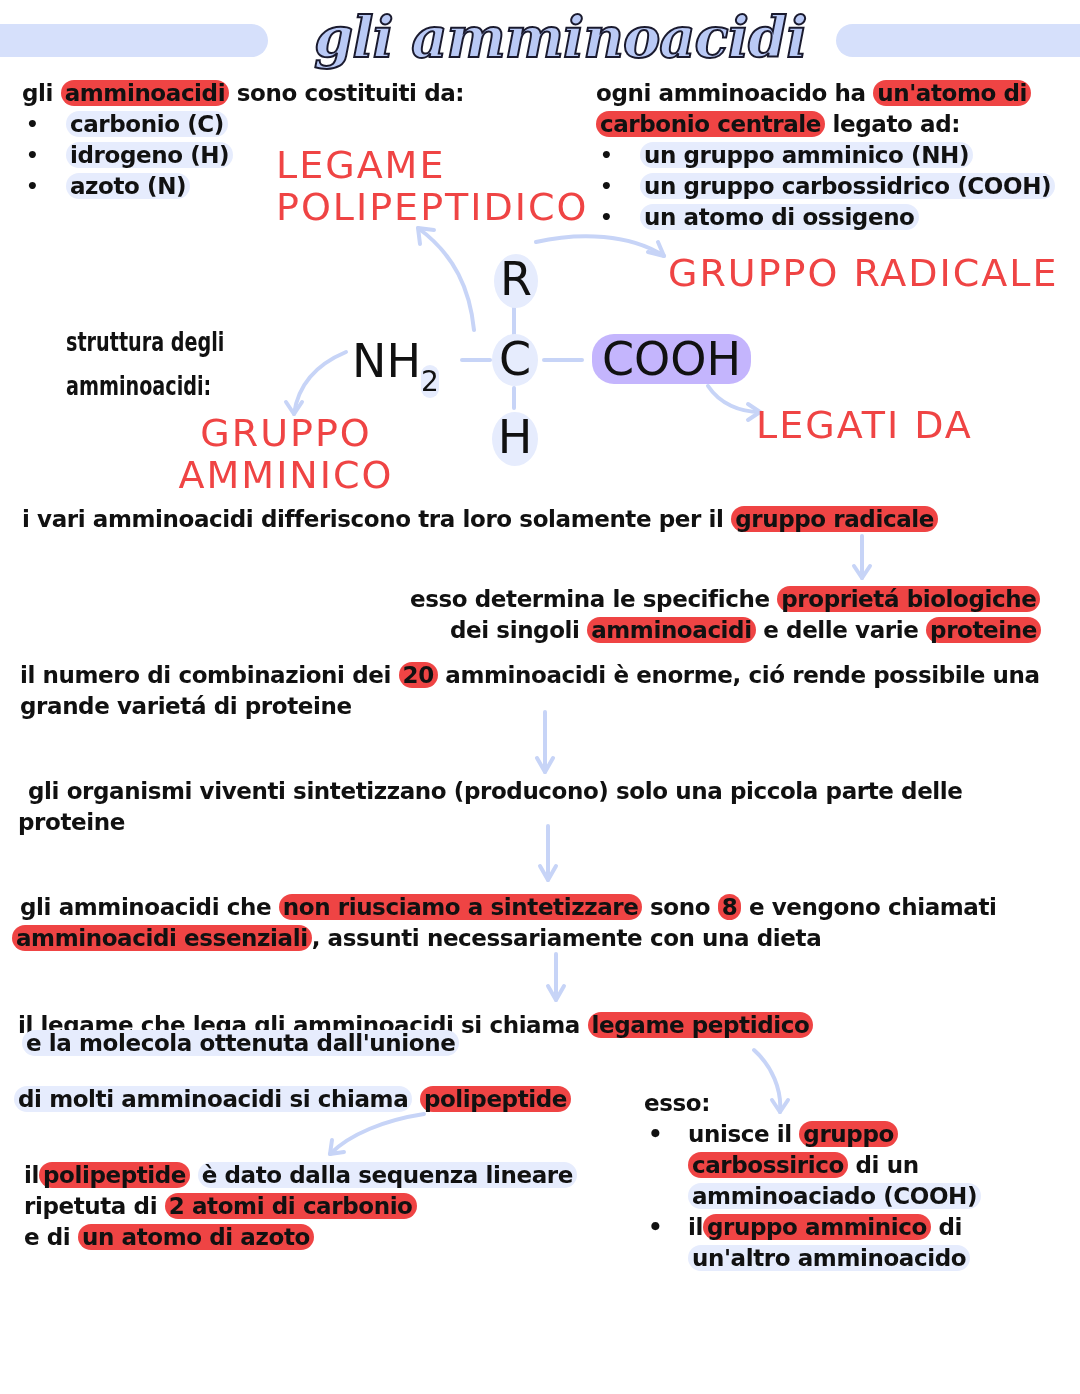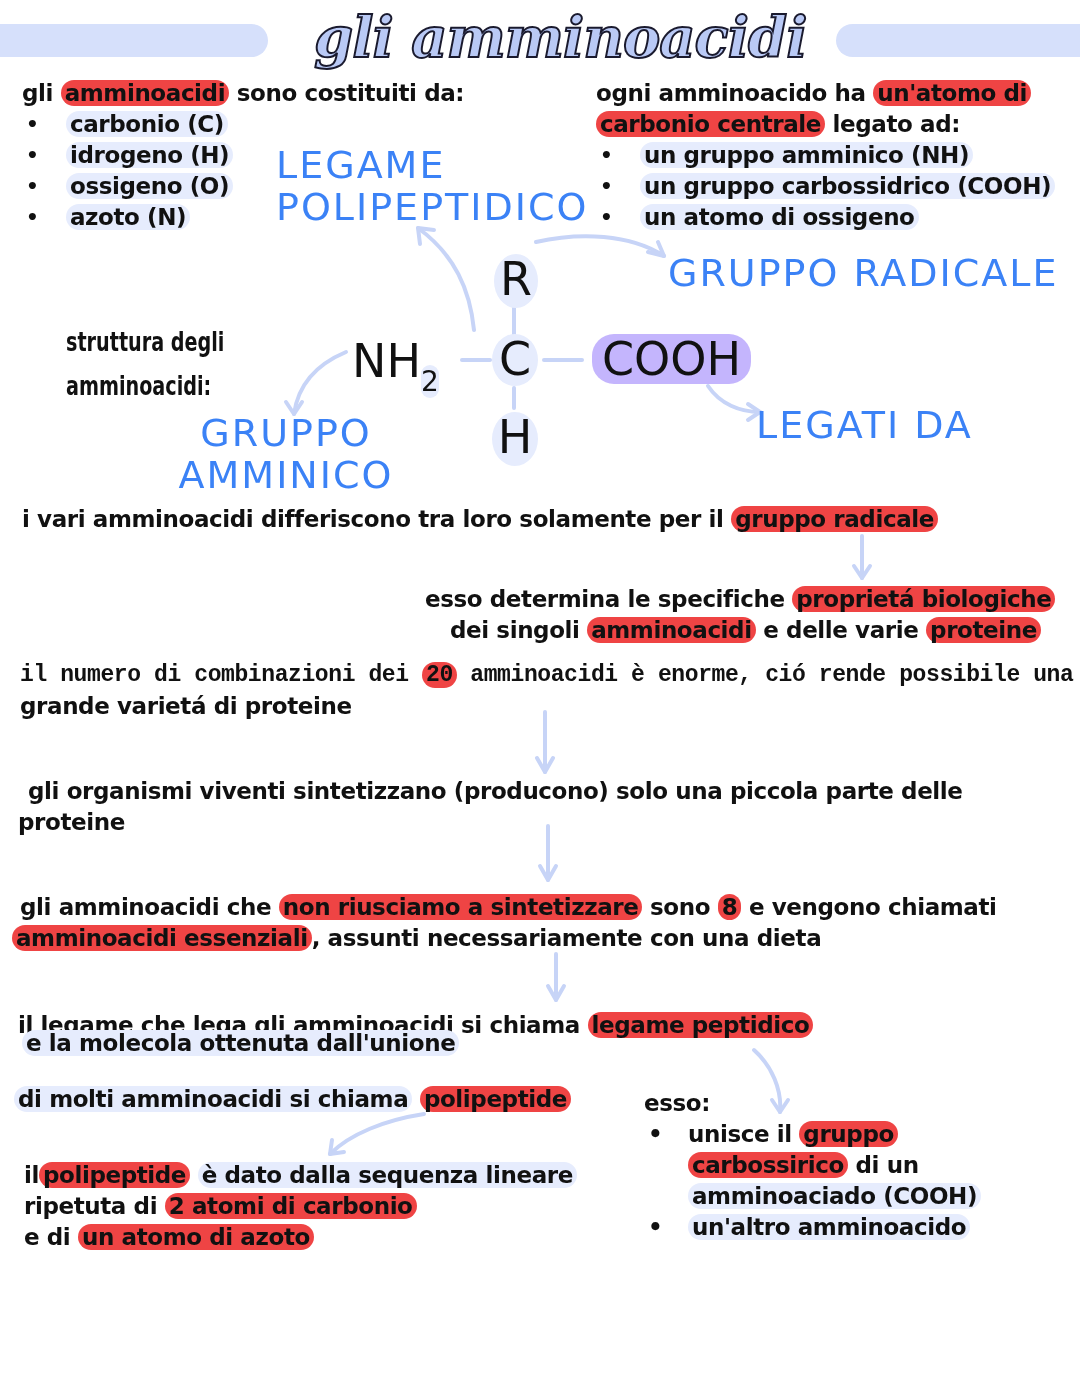--- a/index.html
+++ b/index.html
@@ -4,21 +4,21 @@
 <style>
   html, body { margin: 0; padding: 0; background: #ffffff; }
   body {
     width: 1080px; height: 1394px; position: relative; overflow: hidden;
     font-family: "DejaVu Sans", sans-serif; color: #111;
   }
   .abs { position: absolute; }
   .hl { background: #ef4444; border-radius: 14px; padding: 0 4px; }
   .hl-soft { background: #e6ecfd; border-radius: 14px; padding: 0 4px; }
   .t { font-family: "DejaVu Sans", sans-serif; font-weight: bold; font-size: 23px; letter-spacing: -0.4px; white-space: nowrap; line-height: 31px; }
-  .hand { font-family: "DejaVu Sans", sans-serif; font-weight: normal; font-size: 38px; letter-spacing: 2px; color: #3b82f6; white-space: nowrap; line-height: 42px; }
+  .hand { font-family: "DejaVu Sans", sans-serif; font-weight: normal; font-size: 38px; letter-spacing: 2px; color: #ef4444; white-space: nowrap; line-height: 42px; }
   .bar { background: #d6e0fb; height: 33px; border-radius: 0 17px 17px 0; }
   .bar-r { background: #d6e0fb; height: 33px; border-radius: 17px 0 0 17px; }
   .title {
     font-family: "DejaVu Serif", serif; font-style: italic; font-weight: bold;
     font-size: 56px; color: #b9c9f5; -webkit-text-stroke: 2px #1a1a2e;
     letter-spacing: -1px; line-height: 70px; white-space: nowrap;
   }
   ul.bul { list-style: none; margin: 0; padding: 0; }
   ul.bul li { position: relative; padding-left: 44px; }
   ul.bul li::before { content: "•"; position: absolute; left: 4px; top: 0; font-size: 20px; }
@@ -75,21 +75,20 @@
 
 <div class="abs" style="left:22px; top:78px;">
   <div class="t">
     <span>gli</span>
     <span class="hl">amminoacidi</span>
     <span>sono costituiti da:</span>
   </div>
   <ul class="bul t">
     <li><span class="hl-soft">carbonio (C)</span></li>
     <li><span class="hl-soft">idrogeno (H)</span></li>
-    <li><span class="hl-soft">ossigeno (O)</span></li>
     <li><span class="hl-soft">azoto (N)</span></li>
   </ul>
 </div>
 
 <div class="abs" style="left:596px; top:78px;">
   <div class="t">
     <span>ogni amminoacido ha</span>
     <span class="hl">un'atomo di</span>
   </div>
   <div class="t">
@@ -127,32 +126,32 @@
   <div>AMMINICO</div>
 </div>
 <div class="abs hand" style="left:756px; top:404px;">
   <div>LEGATI DA</div>
 </div>
 
 <div class="abs t" style="left:22px; top:504px;">
   <span>i vari amminoacidi differiscono tra loro solamente per il</span>
   <span class="hl">gruppo radicale</span>
 </div>
-<div class="abs t" style="left:425px; top:584px;">
+<div class="abs t" style="left:410px; top:584px;">
   <span>esso determina le specifiche</span>
   <span class="hl">proprietá biologiche</span>
 </div>
 <div class="abs t" style="left:450px; top:615px;">
   <span>dei singoli</span>
   <span class="hl">amminoacidi</span>
   <span>e delle varie</span>
   <span class="hl">proteine</span>
 </div>
 
-<div class="abs t" style="left:20px; top:660px;font-family:Liberation Mono, monospace;">
+<div class="abs t" style="left:20px; top:660px;">
   <span>il numero di combinazioni dei</span>
   <span class="hl">20</span>
   <span>amminoacidi è enorme, ció rende possibile una</span>
 </div>
 <div class="abs t" style="left:20px; top:691px;">grande varietá di proteine</div>
 
 <div class="abs t" style="left:28px; top:776px;">gli organismi viventi sintetizzano (producono) solo una piccola parte delle</div>
 <div class="abs t" style="left:18px; top:807px;">proteine</div>
 
 <div class="abs t" style="left:20px; top:892px;">
@@ -196,15 +195,16 @@
 <div class="abs t" style="left:644px; top:1088px;">esso:</div>
 <div class="abs t" style="left:644px; top:1119px;">
   <div style="position:relative; padding-left:44px;">
     <span style="position:absolute; left:4px;">•</span>
     <div><span>unisce il</span> <span class="hl">gruppo</span></div>
     <div><span class="hl">carbossirico</span> <span>di un</span></div>
     <div><span class="hl-soft">amminoaciado (COOH)</span></div>
   </div>
   <div style="position:relative; padding-left:44px;">
     <span style="position:absolute; left:4px;">•</span>
+    <div><span>il</span><span class="hl">gruppo amminico</span> <span>di</span></div>
     <div><span class="hl-soft">un'altro amminoacido</span></div>
   </div>
 </div>
 
 </body></html>

